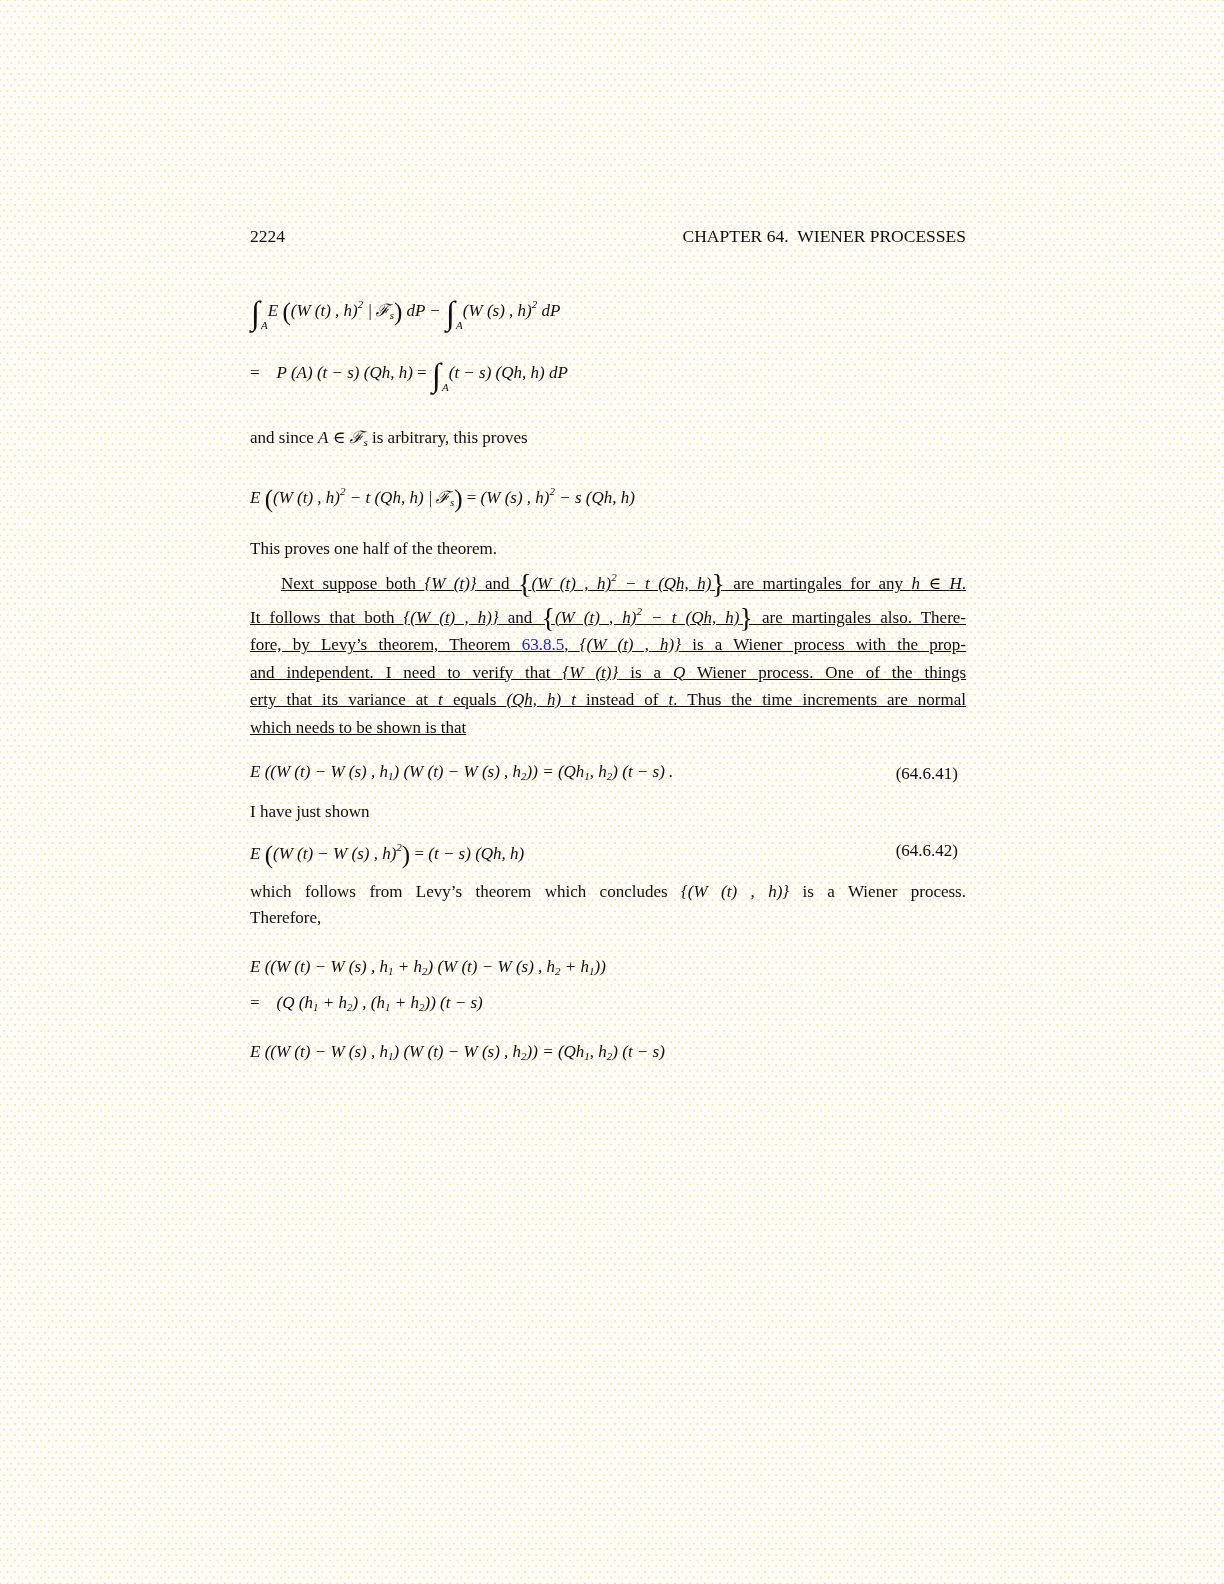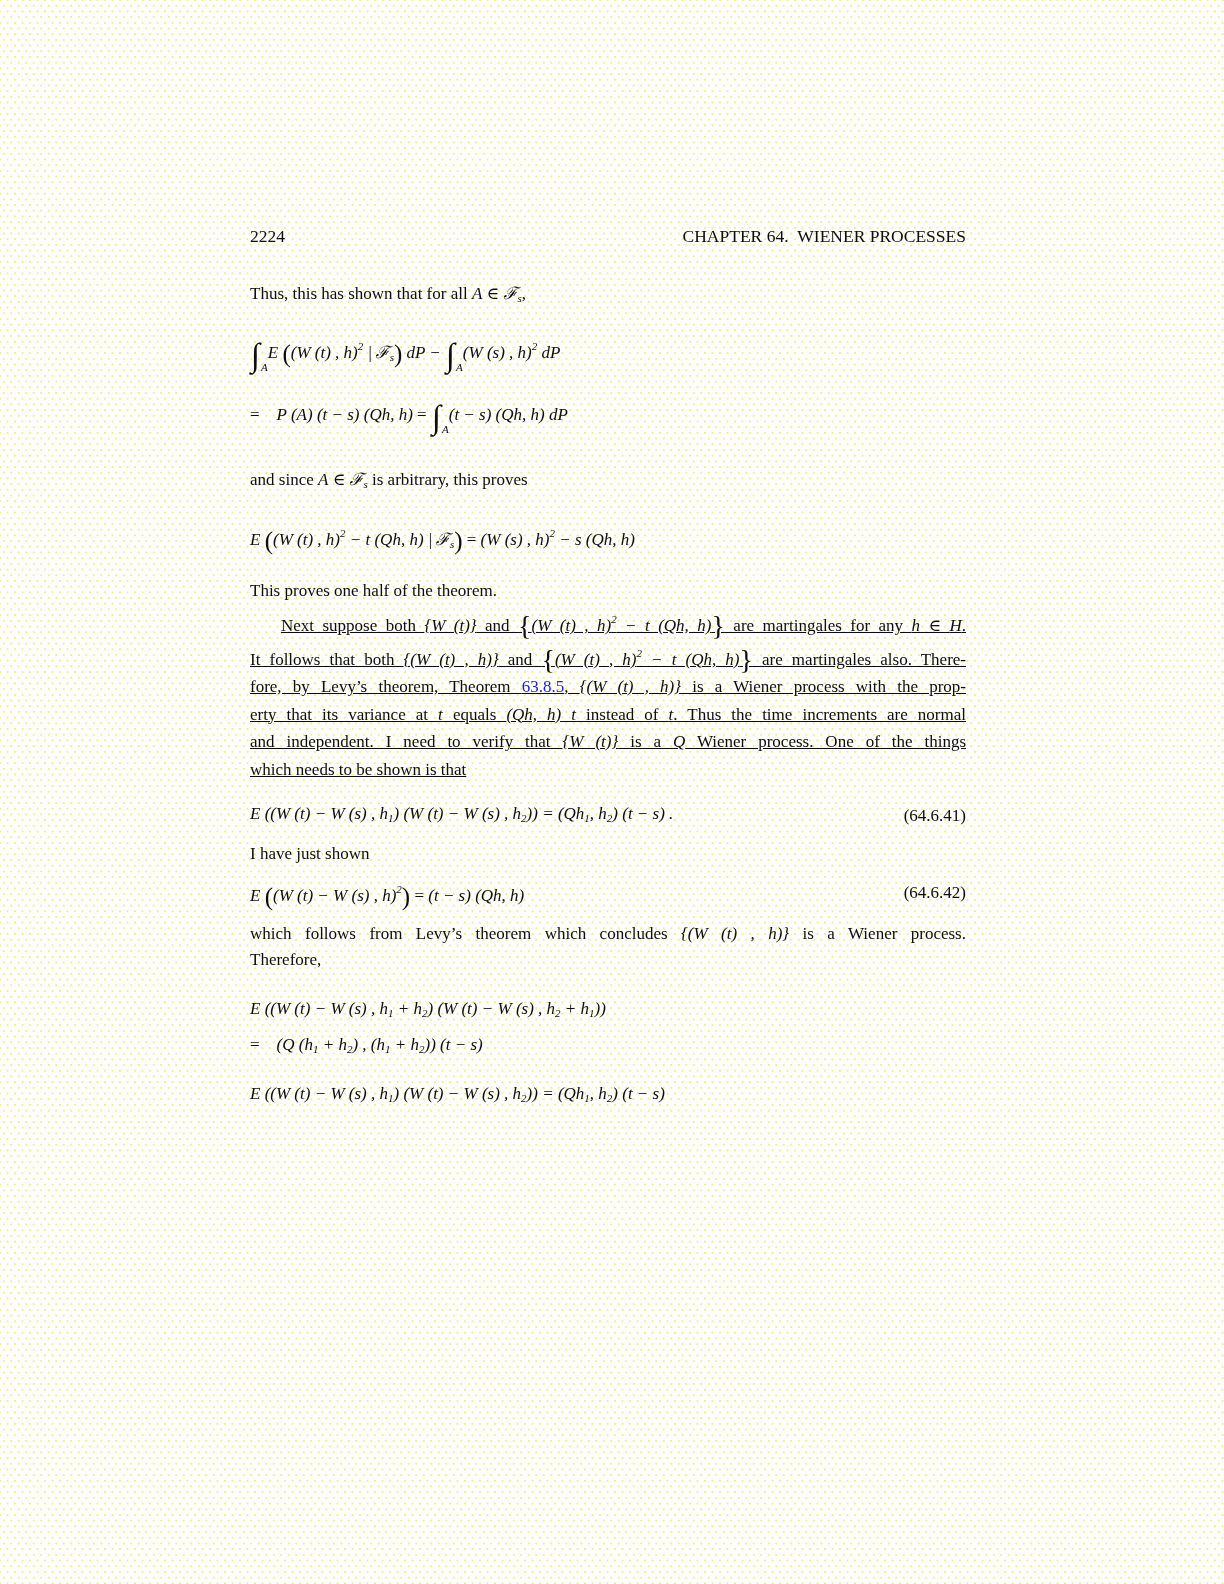--- a/index.html
+++ b/index.html
@@ -38,21 +38,21 @@
   .r{font-style:normal;}
   .m{font-style:italic;}
   .sup{font-size:11px;vertical-align:8px;font-style:italic;}
   .sub{font-size:11px;vertical-align:-3px;font-style:italic;}
   .intsub{font-size:11px;vertical-align:-13px;font-style:italic;}
   .int{font-size:33px;font-style:italic;vertical-align:-8px;line-height:0;padding:0 1px;}
   .bp{font-size:25px;vertical-align:-3.5px;font-style:normal;}
   .bb{font-size:28px;vertical-align:-4px;font-style:normal;}
   .lnk{color:var(--link);cursor:pointer;}
   .tag{
-    position:absolute;right:0;top:50%;transform:translateY(-50%);
+    position:absolute;right:8px;top:50%;transform:translateY(-50%);
     font-size:17px;font-style:normal;
   }
   
   [data-block="b2"]{margin:12px 0 14px;}
   [data-block="b2"] .line{line-height:47px;}
   [data-block="b4"]{margin:14px 0 12px;}
   [data-block="b4"] .line{line-height:44px;}
   [data-block="b6"] .line{line-height:27.5px;}
   [data-block="b6"]{margin-top:2px;text-decoration:underline;}
   [data-block="b7"]{margin:16px 0 8px;}
@@ -66,42 +66,39 @@
 </style>
 </head>
 <body>
 
 <main class="sheet">
   <header class="pagehead">
     <span>2224</span>
     <span>CHAPTER 64. WIENER PROCESSES</span>
   </header>
   <section class="bodytext">
-      <div class="para" data-block="b1">
-        <div class="line"><span class="r">Thus, this has shown that for all </span><span class="m">A</span><span class="r"> ∈ </span><span class="m">ℱ</span><span class="sub">s</span><span class="r">,</span></div>
-      </div>
       <div class="eq" data-block="b2">
         <div class="line"><span class="int">∫</span><span class="intsub">A</span><span class="m">E</span><span class="r"> </span><span class="bp">(</span><span class="m">(W (t) , h)</span><span class="sup">2</span><span class="m"> | ℱ</span><span class="sub">s</span><span class="bp">)</span><span class="r"> </span><span class="m">dP</span><span class="m"> − </span><span class="int">∫</span><span class="intsub">A</span><span class="m">(W (s) , h)</span><span class="sup">2</span><span class="m"> dP</span></div>
         <div class="line"><span class="r">=  </span><span class="m">P (A) (t − s) (Qh, h)</span><span class="r"> = </span><span class="int">∫</span><span class="intsub">A</span><span class="m">(t − s) (Qh, h) dP</span></div>
       </div>
       <div class="para" data-block="b3">
         <div class="line"><span class="r">and since </span><span class="m">A</span><span class="r"> ∈ </span><span class="m">ℱ</span><span class="sub">s</span><span class="r"> is arbitrary, this proves</span></div>
       </div>
       <div class="eq" data-block="b4">
         <div class="line"><span class="m">E</span><span class="r"> </span><span class="bp">(</span><span class="m">(W (t) , h)</span><span class="sup">2</span><span class="m"> − t (Qh, h) | ℱ</span><span class="sub">s</span><span class="bp">)</span><span class="r"> = </span><span class="m">(W (s) , h)</span><span class="sup">2</span><span class="m"> − s (Qh, h)</span></div>
       </div>
       <div class="para" data-block="b5">
         <div class="line"><span class="r">This proves one half of the theorem.</span></div>
       </div>
       <div class="para" data-block="b6">
         <div class="line just indent"><span class="r">Next suppose both </span><span class="m">{W (t)}</span><span class="r"> and </span><span class="bb">{</span><span class="m">(W (t) , h)</span><span class="sup">2</span><span class="m"> − t (Qh, h)</span><span class="bb">}</span><span class="r"> are martingales for any </span><span class="m">h</span><span class="r"> ∈ </span><span class="m">H</span><span class="r">.</span></div>
         <div class="line just"><span class="r">It follows that both </span><span class="m">{(W (t) , h)}</span><span class="r"> and </span><span class="bb">{</span><span class="m">(W (t) , h)</span><span class="sup">2</span><span class="m"> − t (Qh, h)</span><span class="bb">}</span><span class="r"> are martingales also. There-</span></div>
         <div class="line just"><span class="r">fore, by Levy’s theorem, Theorem </span><span class="lnk">63.8.5</span><span class="r">, </span><span class="m">{(W (t) , h)}</span><span class="r"> is a Wiener process with the prop-</span></div>
+        <div class="line just"><span class="r">and independent.  I need to verify that </span><span class="m">{W (t)}</span><span class="r"> is a </span><span class="m">Q</span><span class="r"> Wiener process.  One of the things</span></div>
         <div class="line just"><span class="r">erty that its variance at </span><span class="m">t</span><span class="r"> equals </span><span class="m">(Qh, h) t</span><span class="r"> instead of </span><span class="m">t</span><span class="r">. Thus the time increments are normal</span></div>
-        <div class="line just"><span class="r">and independent.  I need to verify that </span><span class="m">{W (t)}</span><span class="r"> is a </span><span class="m">Q</span><span class="r"> Wiener process.  One of the things</span></div>
         <div class="line"><span class="r">which needs to be shown is that</span></div>
       </div>
       <div class="eq" data-block="b7">
         <div class="line"><span class="m">E ((W (t) − W (s) , h</span><span class="sub">1</span><span class="m">) (W (t) − W (s) , h</span><span class="sub">2</span><span class="m">)) = (Qh</span><span class="sub">1</span><span class="m">, h</span><span class="sub">2</span><span class="m">) (t − s) .</span></div>
         <span class="tag">(64.6.41)</span>
       </div>
       <div class="para" data-block="b8">
         <div class="line"><span class="r">I have just shown</span></div>
       </div>
       <div class="eq" data-block="b9">

